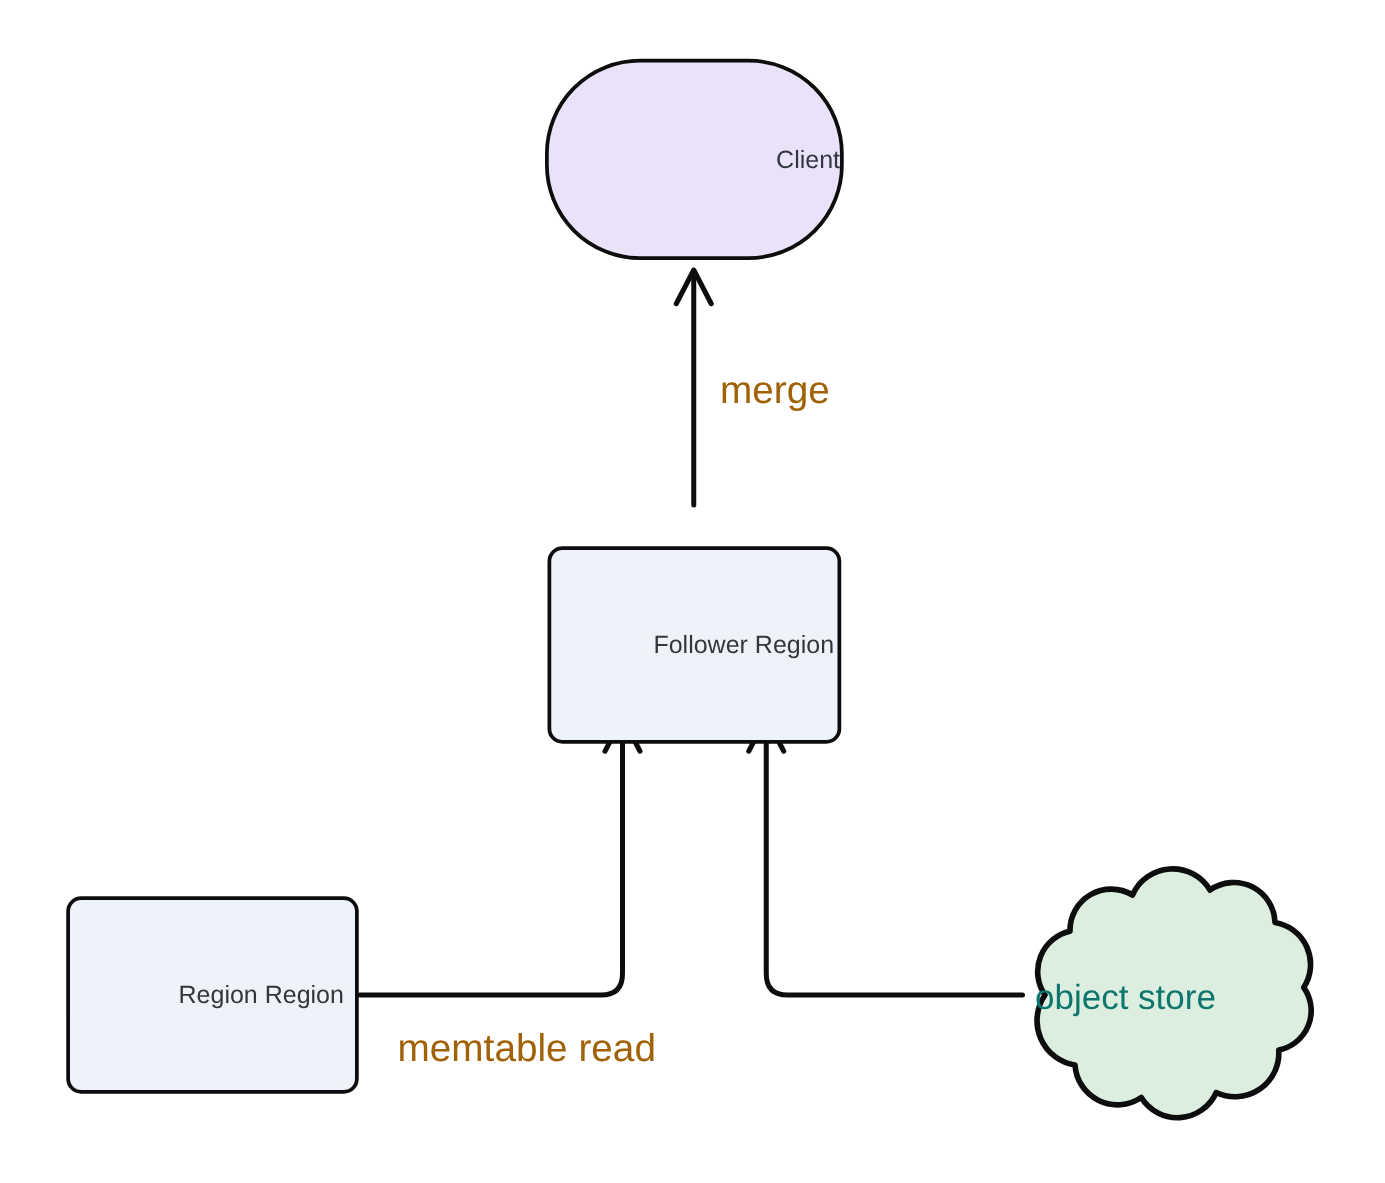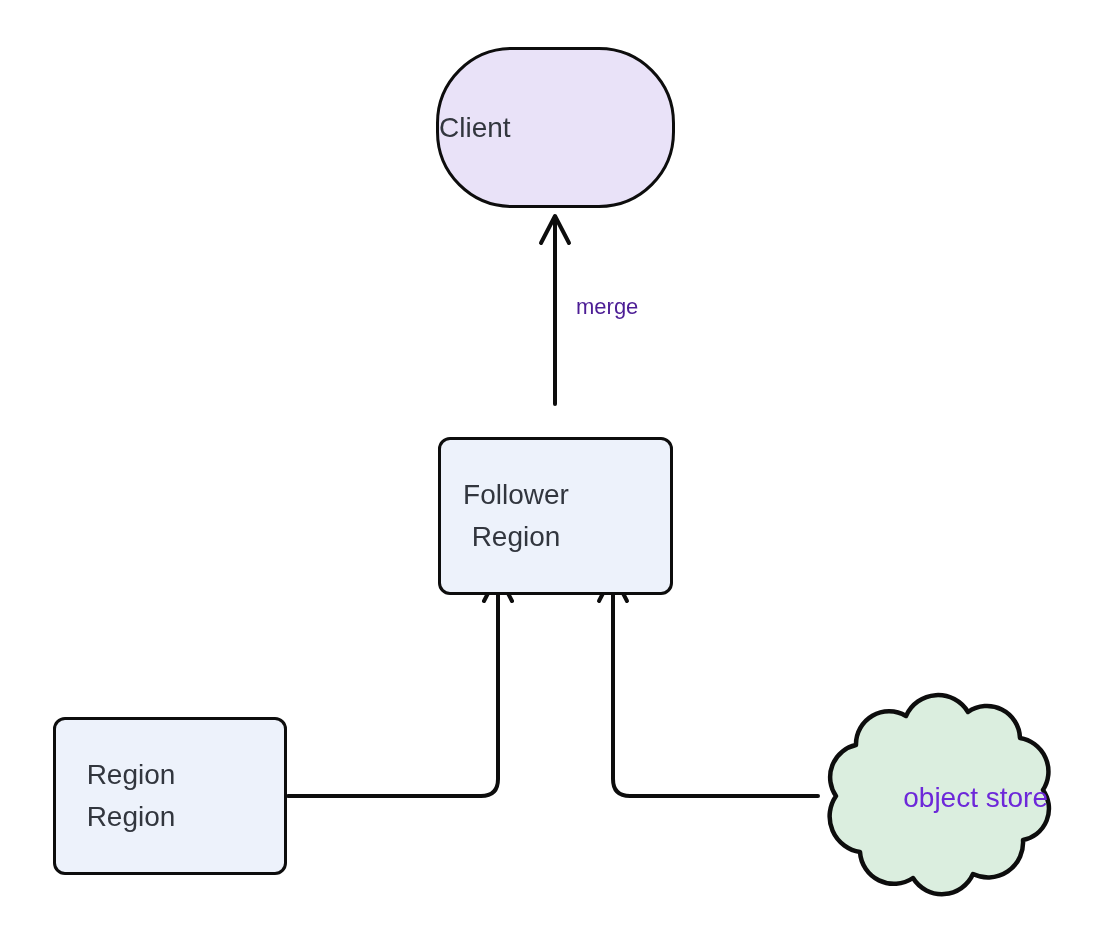--- a/index.html
+++ b/index.html
@@ -28,23 +28,23 @@
     stroke: #0d0d0d;
     stroke-width: 4.5;
     stroke-linejoin: round;
   }
   .node {
     position: absolute;
     box-sizing: border-box;
     border: 3.5px solid #0d0d0d;
     display: flex;
     align-items: center;
-    justify-content: flex-start;
+    justify-content: flex-end;
     text-align: center;
-    font-size: 28px;
+    font-size: 20px;
     line-height: 1.5;
     color: #32363e;
   }
   .node-stadium {
     left: 436px; top: 47px;
     width: 239px; height: 161px;
     border-radius: 76px;
     background: #e9e2f8;
   }
   .node-follower {
@@ -59,28 +59,28 @@
     width: 234px; height: 158px;
     border-radius: 12px;
     background: #edf2fb;
   }
   .node-label { display: inline-block; }
   .wrap-label { width: 150px; }
   .cloud-label {
     position: absolute;
     left: 828px; top: 782px;
     width: 220px;
-    text-align: right;
+    text-align: left;
     font-size: 28px;
-    color: #6d28d9;
+    color: #0f766e;
   }
   .edge-label {
     position: absolute;
-    font-size: 22px;
-    color: #4c1d95;
+    font-size: 31px;
+    color: #a16207;
     white-space: nowrap;
   }
   .edge-label-merge { left: 576px; top: 294px; }
   .edge-label-memtable { left: 318px; top: 821px; }
   .edge-label-sst { left: 610px; top: 823px; }
 </style>
 </head>
 <body>
 
 <div id="canvas">
@@ -125,14 +125,15 @@
     <span class="node-label wrap-label">Follower Region</span>
   </div>
 
   <div class="node node-leader">
     <span class="node-label wrap-label">Region Region</span>
   </div>
 
   <div class="cloud-label">object store</div>
 
   <div class="edge-label edge-label-merge">merge</div>
+  <div class="edge-label edge-label-memtable">memtable read</div>
 
 </div>
 
 </body></html>

